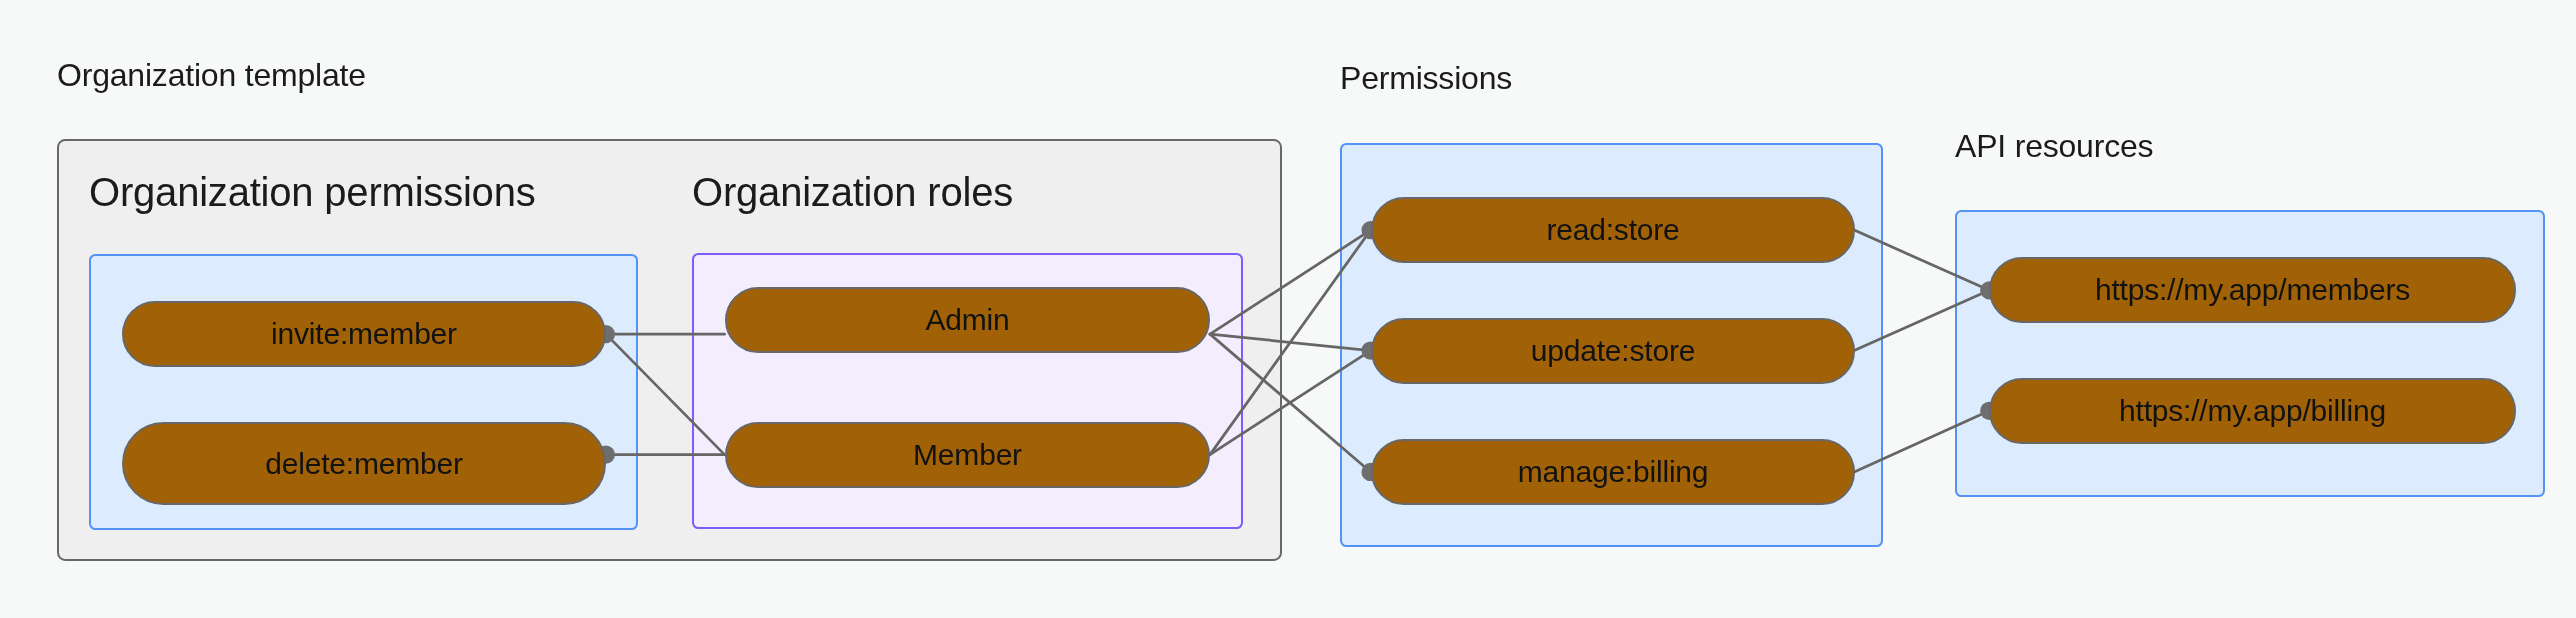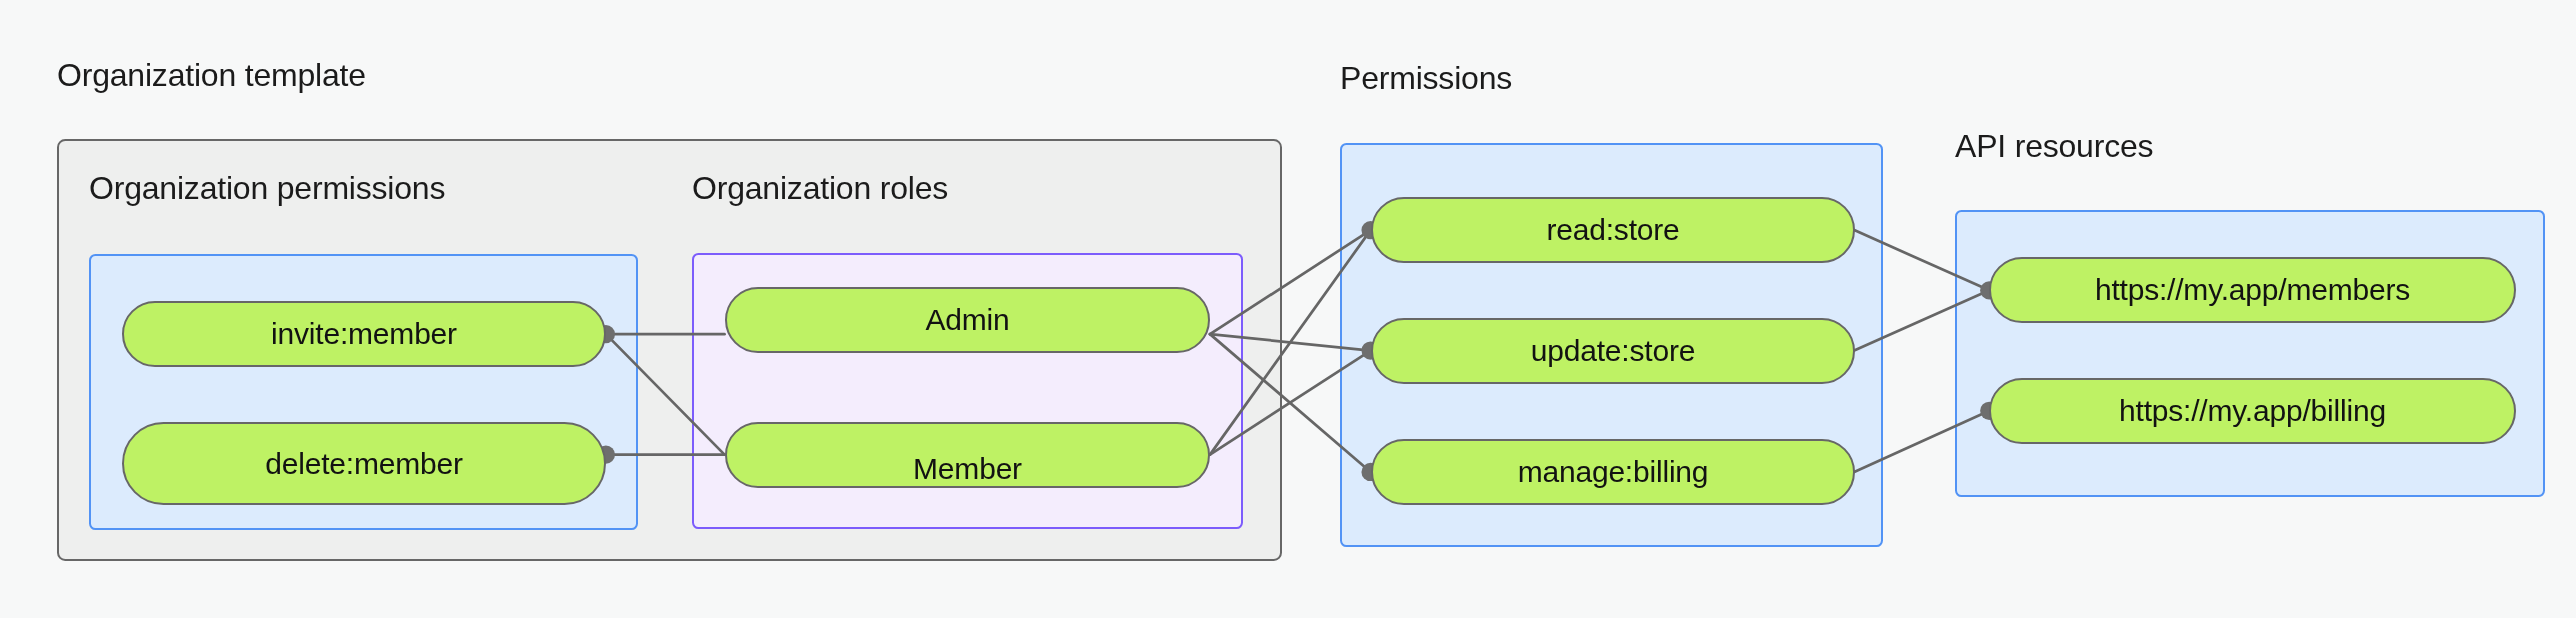--- a/index.html
+++ b/index.html
@@ -29,28 +29,28 @@
 
   
   .title-outer{
     position:absolute;z-index:3;
     font-size:32px;color:#1B1B1B;white-space:nowrap;
     letter-spacing:-0.2px;
     text-align:center;
   }
   .title-inner{
     position:absolute;z-index:4;
-    font-size:32px;color:#1B1B1B;white-space:nowrap;
+    font-size:40px;color:#1B1B1B;white-space:nowrap;
     letter-spacing:-0.2px;
   }
 
   
   .pill{
     position:absolute;box-sizing:border-box;
-    background:#bef264;border:2.7px solid #676767;border-radius:912px;
+    background:#a16207;border:2.7px solid #676767;border-radius:912px;
     display:flex;align-items:center;justify-content:center;
     font-size:30px;color:#121212;white-space:nowrap;
     z-index:10;letter-spacing:-0.2px;
   }
 </style>
 </head>
 <body>
 
 <div id="stage">
 
@@ -93,21 +93,21 @@
   <div id="nodes-layer">
       <div class="pill" style="left: 122px; top: 301px; width: 484px; height: 66px;">
         <span>invite:member</span>
       </div>
       <div class="pill" style="left: 122px; top: 422px; width: 484px; height: 83px;">
         <span>delete:member</span>
       </div>
       <div class="pill" style="left: 725px; top: 287px; width: 485px; height: 66px;">
         <span>Admin</span>
       </div>
-      <div class="pill" style="left: 725px; top: 422px; width: 485px; height: 66px; align-items: flex-end;">
+      <div class="pill" style="left: 725px; top: 422px; width: 485px; height: 66px;">
         <span>Member</span>
       </div>
       <div class="pill" style="left: 1371px; top: 197px; width: 484px; height: 66px;">
         <span>read:store</span>
       </div>
       <div class="pill" style="left: 1371px; top: 318px; width: 484px; height: 66px;">
         <span>update:store</span>
       </div>
       <div class="pill" style="left: 1371px; top: 439px; width: 484px; height: 66px;">
         <span>manage:billing</span>

